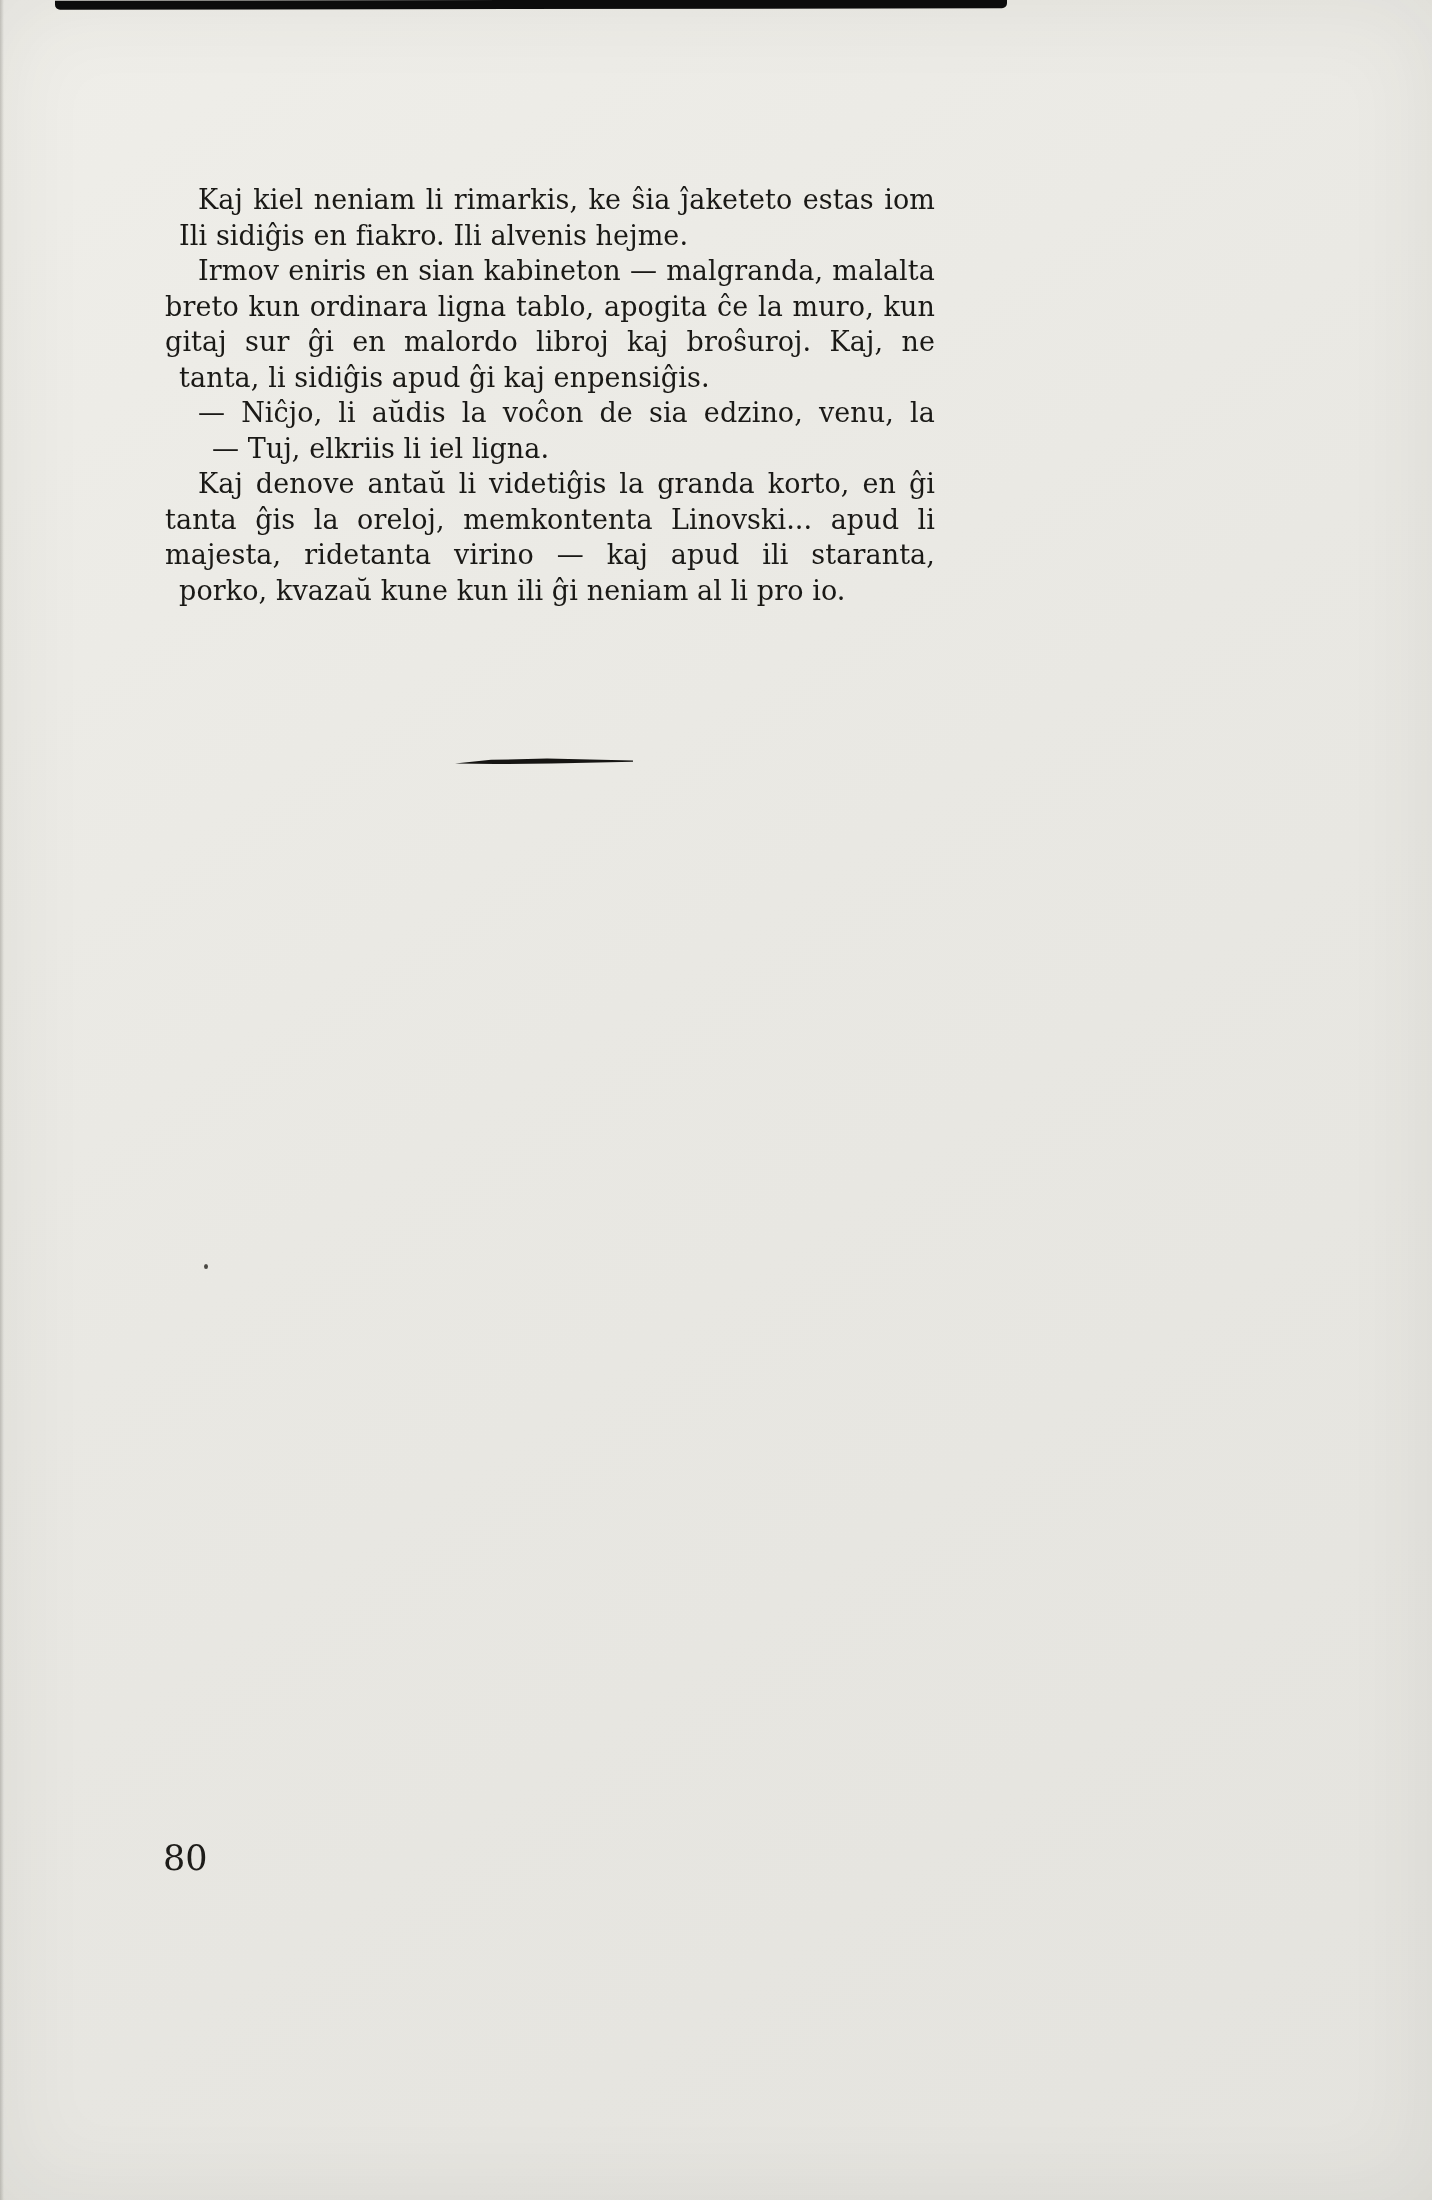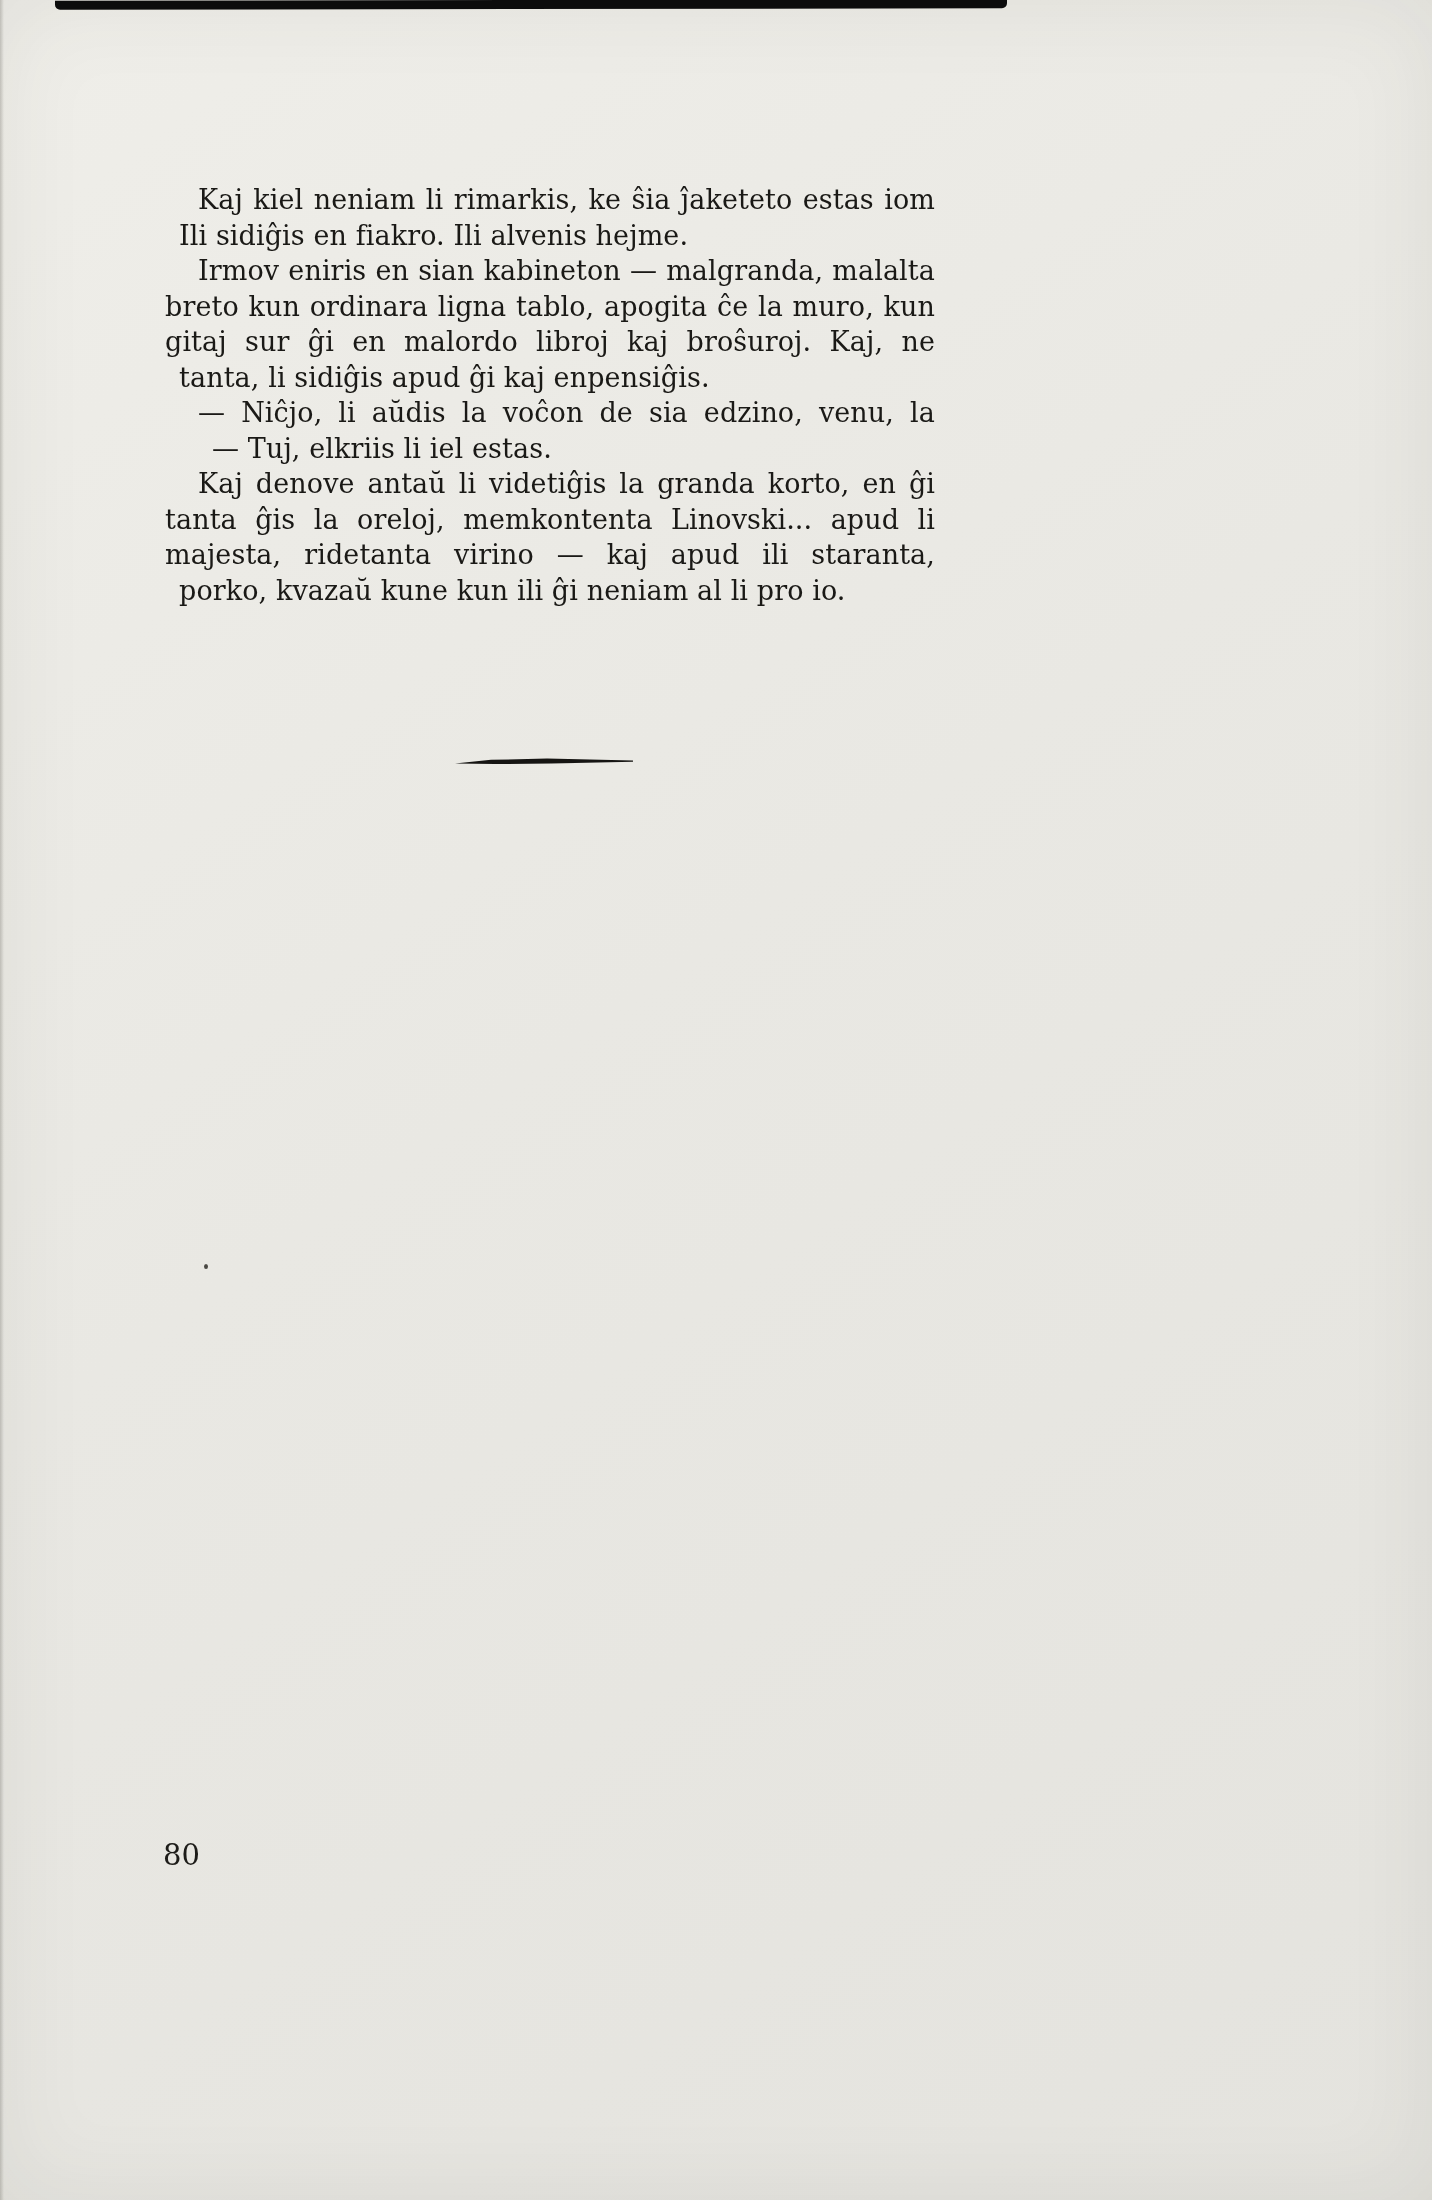--- a/index.html
+++ b/index.html
@@ -72,21 +72,21 @@
     left: 455px;
     top: 757px;
     width: 178px;
     height: 10px;
   }
   .section-divider svg { display: block; }
   .page-number {
     position: absolute;
     left: 163px;
     top: 1838px;
-    font-size: 29px;
+    font-size: 35px;
     color: #1d1c19;
   }
   .ink-speck {
     position: absolute;
     left: 204px;
     top: 1264px;
     width: 4px;
     height: 5px;
     background: #4a4843;
     border-radius: 50%;
@@ -112,21 +112,21 @@
       <span class="line">breto kun ordinara ligna tablo, apogita ĉe la muro, kun ari-</span>
       <span class="line">gitaj sur ĝi en malordo libroj kaj broŝuroj. Kaj, ne sciante</span>
       <span class="line last">tanta, li sidiĝis apud ĝi kaj enpensiĝis.</span>
     </div>
 
     <div class="paragraph">
       <span class="line indent">— Niĉjo, li aŭdis la voĉon de sia edzino, venu, la vesper-</span>
     </div>
 
     <div class="paragraph">
-      <span class="line indent last">— Tuj, elkriis li iel estas.</span>
+      <span class="line indent last">— Tuj, elkriis li iel ligna.</span>
     </div>
 
     <div class="paragraph">
       <span class="line indent">Kaj denove antaŭ li videtiĝis la granda korto, en ĝi ride-</span>
       <span class="line">tanta ĝis la oreloj, memkontenta Linovski... apud li juna, bela,</span>
       <span class="line">majesta, ridetanta virino — kaj apud ili staranta, dentmontranta</span>
       <span class="line last">porko, kvazaŭ kune kun ili ĝi neniam al li pro io.</span>
     </div>
 
   </div>

